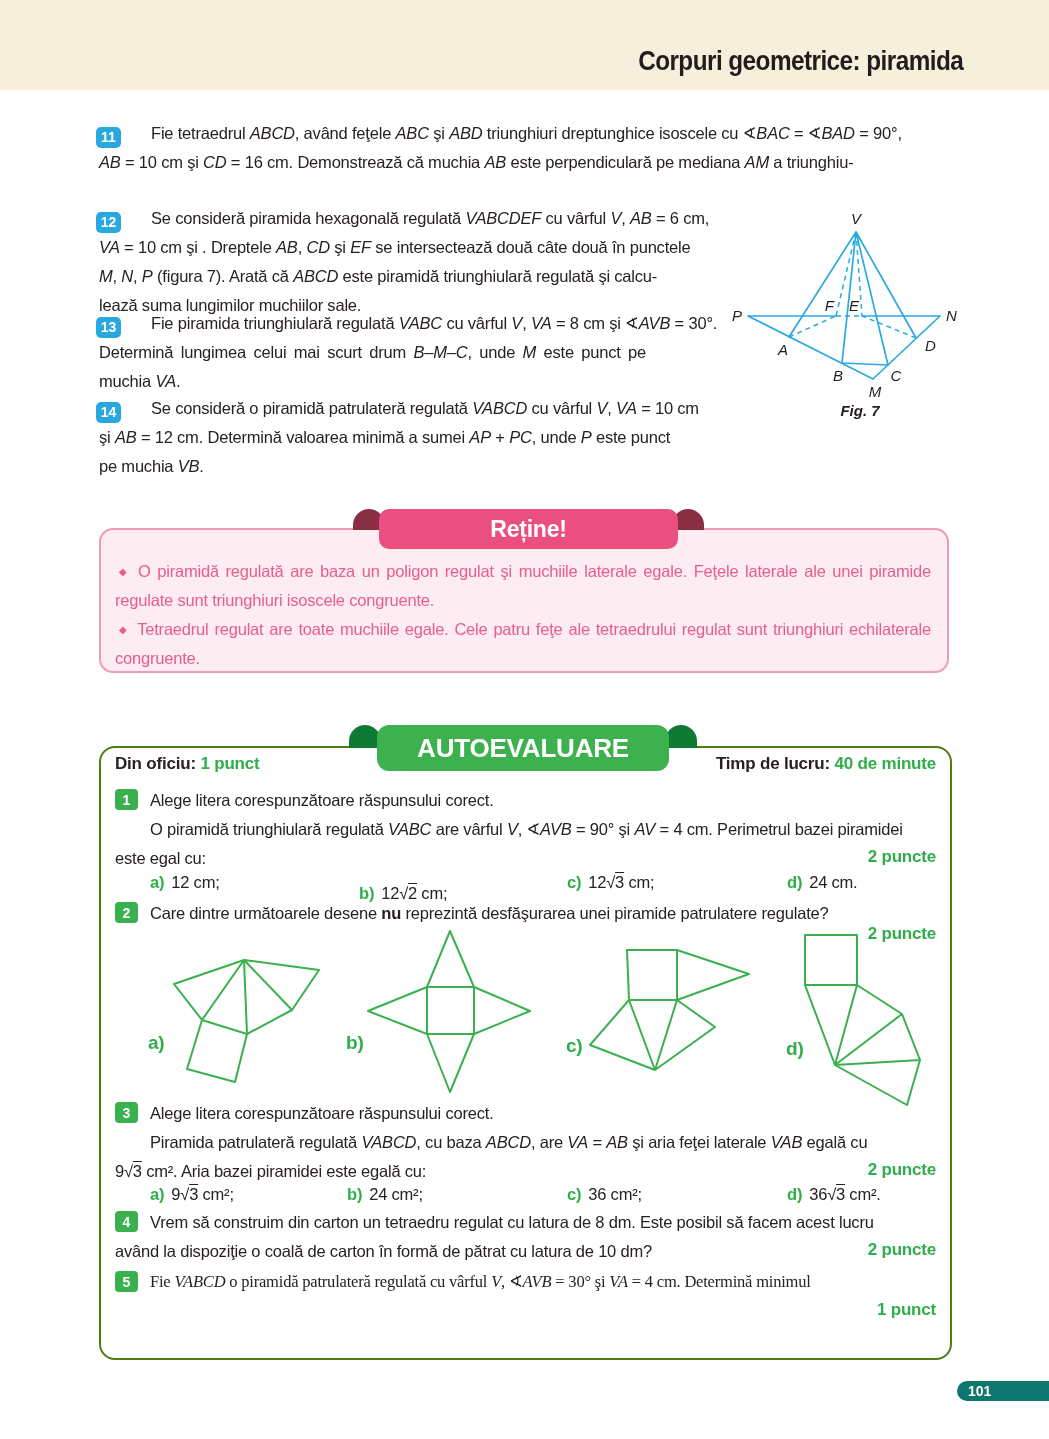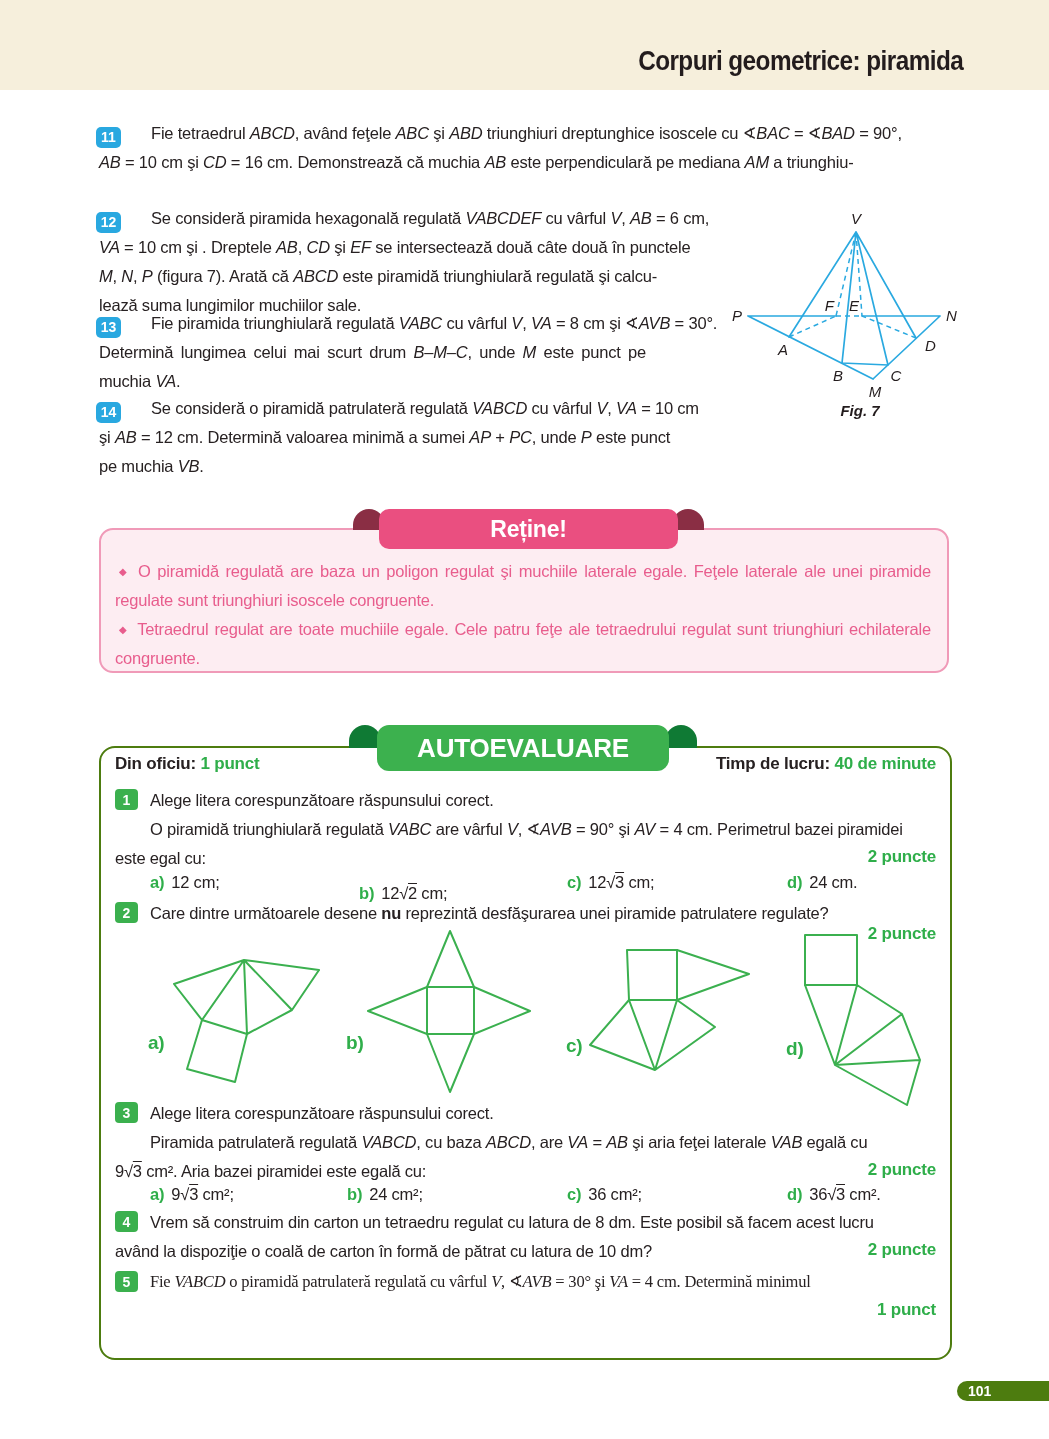--- a/index.html
+++ b/index.html
@@ -48,21 +48,21 @@
   .q-line { position:absolute; font-size:16.5px; line-height:22px; white-space:nowrap; }
   .points { position:absolute; right:14px; font-size:17px; font-weight:bold; color:#2fae4a; white-space:nowrap; }
   .opt { position:absolute; font-size:16.5px; white-space:nowrap; }
   .opt b { color:#2fae4a; margin-right:7px; }
   .nets { position:absolute; left:0; top:179px; }
   .net-label { position:absolute; font-size:19px; font-weight:bold; color:#2fae4a; }
   
   i { font-style:italic; }
   .sq { white-space:nowrap; }
   .sq .ol { text-decoration:overline; }
-  .pagenum { position:absolute; left:957px; top:1381px; width:92px; height:20px; background:#4d7c0f;
+  .pagenum { position:absolute; left:957px; top:1381px; width:92px; height:20px; background:#0f766e;
     border-radius:10px 0 0 10px; color:#fff; font-size:14px; font-weight:bold; line-height:20px; padding-left:11px; letter-spacing:0; }
 </style>
 </head>
 <body>
 
 <div class="page">
 
   <div class="header-band">
     <div class="page-title">Corpuri geometrice: piramida</div>
   </div>

